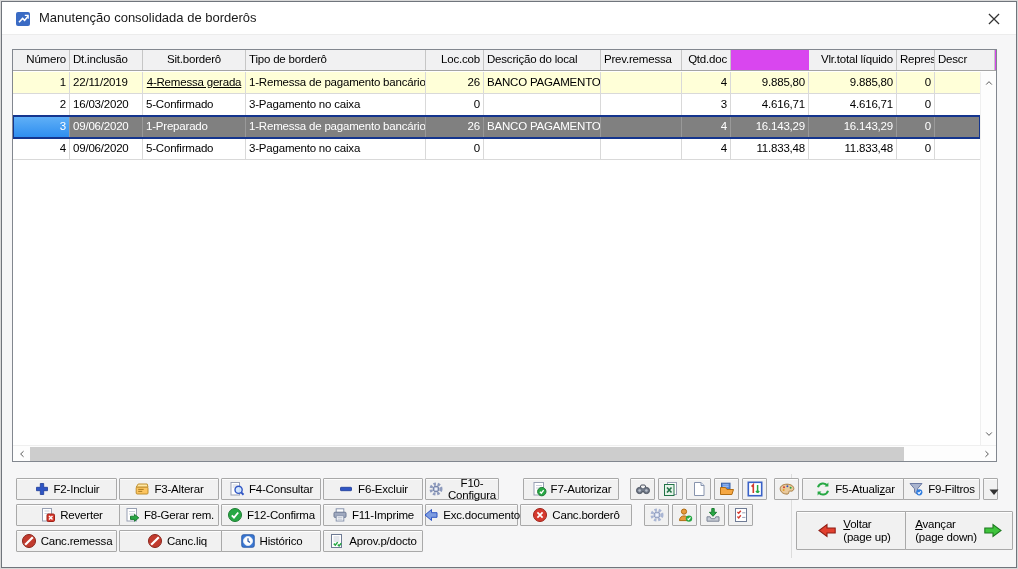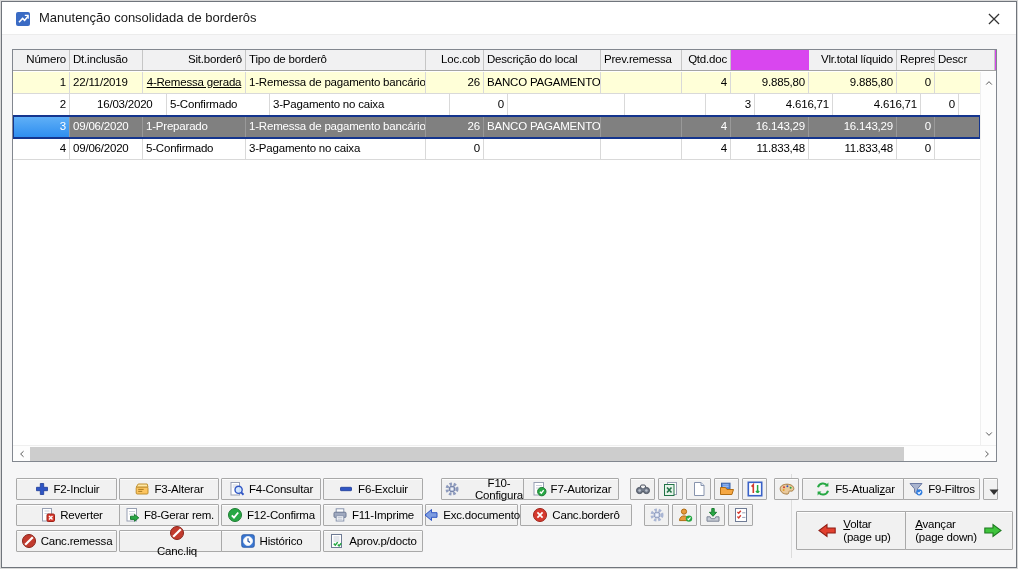--- a/index.html
+++ b/index.html
@@ -76,21 +76,21 @@
         <svg viewBox="0 0 16 16">
           <path d="M3.5 3.5l9 9M12.5 3.5l-9 9" stroke="#333" stroke-width="1.1"></path>
         </svg>
       </span>
   </div>
 
   <div class="grid">
     <div class="ghead">
         <div class="hcell" style="flex: 0 0 57px; text-align: right;">Número</div>
         <div class="hcell" style="flex: 0 0 73px; text-align: left;">Dt.inclusão</div>
-        <div class="hcell" style="flex: 0 0 103px; text-align: right;">Sit.borderô</div>
+        <div class="hcell" style="flex: 0 0 103px; text-align: center;">Sit.borderô</div>
         <div class="hcell" style="flex: 0 0 180px; text-align: left;">Tipo de borderô</div>
         <div class="hcell" style="flex: 0 0 58px; text-align: right;">Loc.cob</div>
         <div class="hcell" style="flex: 0 0 117px; text-align: left;">Descrição do local</div>
         <div class="hcell" style="flex: 0 0 81px; text-align: left;">Prev.remessa</div>
         <div class="hcell" style="flex: 0 0 49px; text-align: right;">Qtd.doc</div>
         <div class="hcell" style="flex: 0 0 78px; text-align: right; margin-top: 36px;">Vlr.tot.doctos</div>
         <div class="hcell" style="flex: 0 0 88px; text-align: right;">Vlr.total líquido</div>
         <div class="hcell" style="flex: 0 0 38px; text-align: right;">Repres</div>
         <div class="hcell" style="flex: 0 0 60px; text-align: left;">Descr</div>
       </div>
@@ -104,21 +104,21 @@
           <div class="gcell" style="flex: 0 0 117px; text-align: left;">BANCO PAGAMENTOS</div>
           <div class="gcell" style="flex: 0 0 81px; text-align: left;"></div>
           <div class="gcell" style="flex: 0 0 49px; text-align: right;">4</div>
           <div class="gcell" style="flex: 0 0 78px; text-align: right;">9.885,80</div>
           <div class="gcell" style="flex: 0 0 88px; text-align: right;">9.885,80</div>
           <div class="gcell" style="flex: 0 0 38px; text-align: right;">0</div>
           <div class="gcell" style="flex: 0 0 60px; text-align: left;"></div>
         </div>
         <div class="grow normal">
           <div class="gcell" style="flex: 0 0 57px; text-align: right;">2</div>
-          <div class="gcell" style="flex: 0 0 73px; text-align: left; margin-left: 24px;">16/03/2020</div>
+          <div class="gcell" style="flex: 0 0 73px; text-align: left;">16/03/2020</div>
           <div class="gcell" style="flex: 0 0 103px; text-align: left;">5-Confirmado</div>
           <div class="gcell" style="flex: 0 0 180px; text-align: left;">3-Pagamento no caixa</div>
           <div class="gcell" style="flex: 0 0 58px; text-align: right;">0</div>
           <div class="gcell" style="flex: 0 0 117px; text-align: left;"></div>
           <div class="gcell" style="flex: 0 0 81px; text-align: left;"></div>
           <div class="gcell" style="flex: 0 0 49px; text-align: right;">3</div>
           <div class="gcell" style="flex: 0 0 78px; text-align: right;">4.616,71</div>
           <div class="gcell" style="flex: 0 0 88px; text-align: right;">4.616,71</div>
           <div class="gcell" style="flex: 0 0 38px; text-align: right;">0</div>
           <div class="gcell" style="flex: 0 0 60px; text-align: left;"></div>
@@ -263,21 +263,21 @@
         <span>F4-Consultar</span>
       </button>
       <button class="btn" style="left: 321px; top: 476px; width: 100px;">
         <span class="ic">
           <svg viewBox="0 0 16 16">
             <rect x="2.5" y="6.3" width="11" height="3.4" rx=".6" fill="#2f55c4" stroke="#1d3b97" stroke-width=".8"></rect>
           </svg>
         </span>
         <span>F6-Excluir</span>
       </button>
-      <button class="btn" style="left: 423px; top: 476px; width: 96px; margin-left: 16px;">
+      <button class="btn" style="left: 423px; top: 476px; width: 74px;">
         <span class="ic">
           <svg viewBox="0 0 16 16">
             <circle cx="8" cy="8" r="5" fill="none" stroke="#8e9bbd" stroke-width="3" stroke-dasharray="2.4 1.7"></circle>
             <circle cx="8" cy="8" r="2.8" fill="#b9c2d9" stroke="#6b7aa3"></circle>
             <circle cx="8" cy="8" r="1.2" fill="#eef1f8"></circle>
           </svg>
         </span>
         <span>F10-Configura</span>
       </button>
       <button class="btn" style="left: 521px; top: 476px; width: 96px;">
@@ -351,21 +351,21 @@
       </button>
       <button class="btn" style="left: 14px; top: 528px; width: 101px;">
         <span class="ic">
           <svg viewBox="0 0 16 16">
             <circle cx="8" cy="8" r="6.5" fill="#c23b2e" stroke="#8a241a"></circle>
             <rect x="2.6" y="6.9" width="10.8" height="2.2" fill="#fff" transform="rotate(-45 8 8)"></rect>
           </svg>
         </span>
         <span>Canc.remessa</span>
       </button>
-      <button class="btn" style="left: 117px; top: 528px; width: 116px; flex-direction: column;">
+      <button class="btn" style="left: 117px; top: 528px; width: 116px;">
         <span class="ic">
           <svg viewBox="0 0 16 16">
             <circle cx="8" cy="8" r="6.5" fill="#c23b2e" stroke="#8a241a"></circle>
             <rect x="2.6" y="6.9" width="10.8" height="2.2" fill="#fff" transform="rotate(-45 8 8)"></rect>
           </svg>
         </span>
         <span>Canc.liq</span>
       </button>
       <button class="btn" style="left: 219px; top: 528px; width: 100px;">
         <span class="ic">

